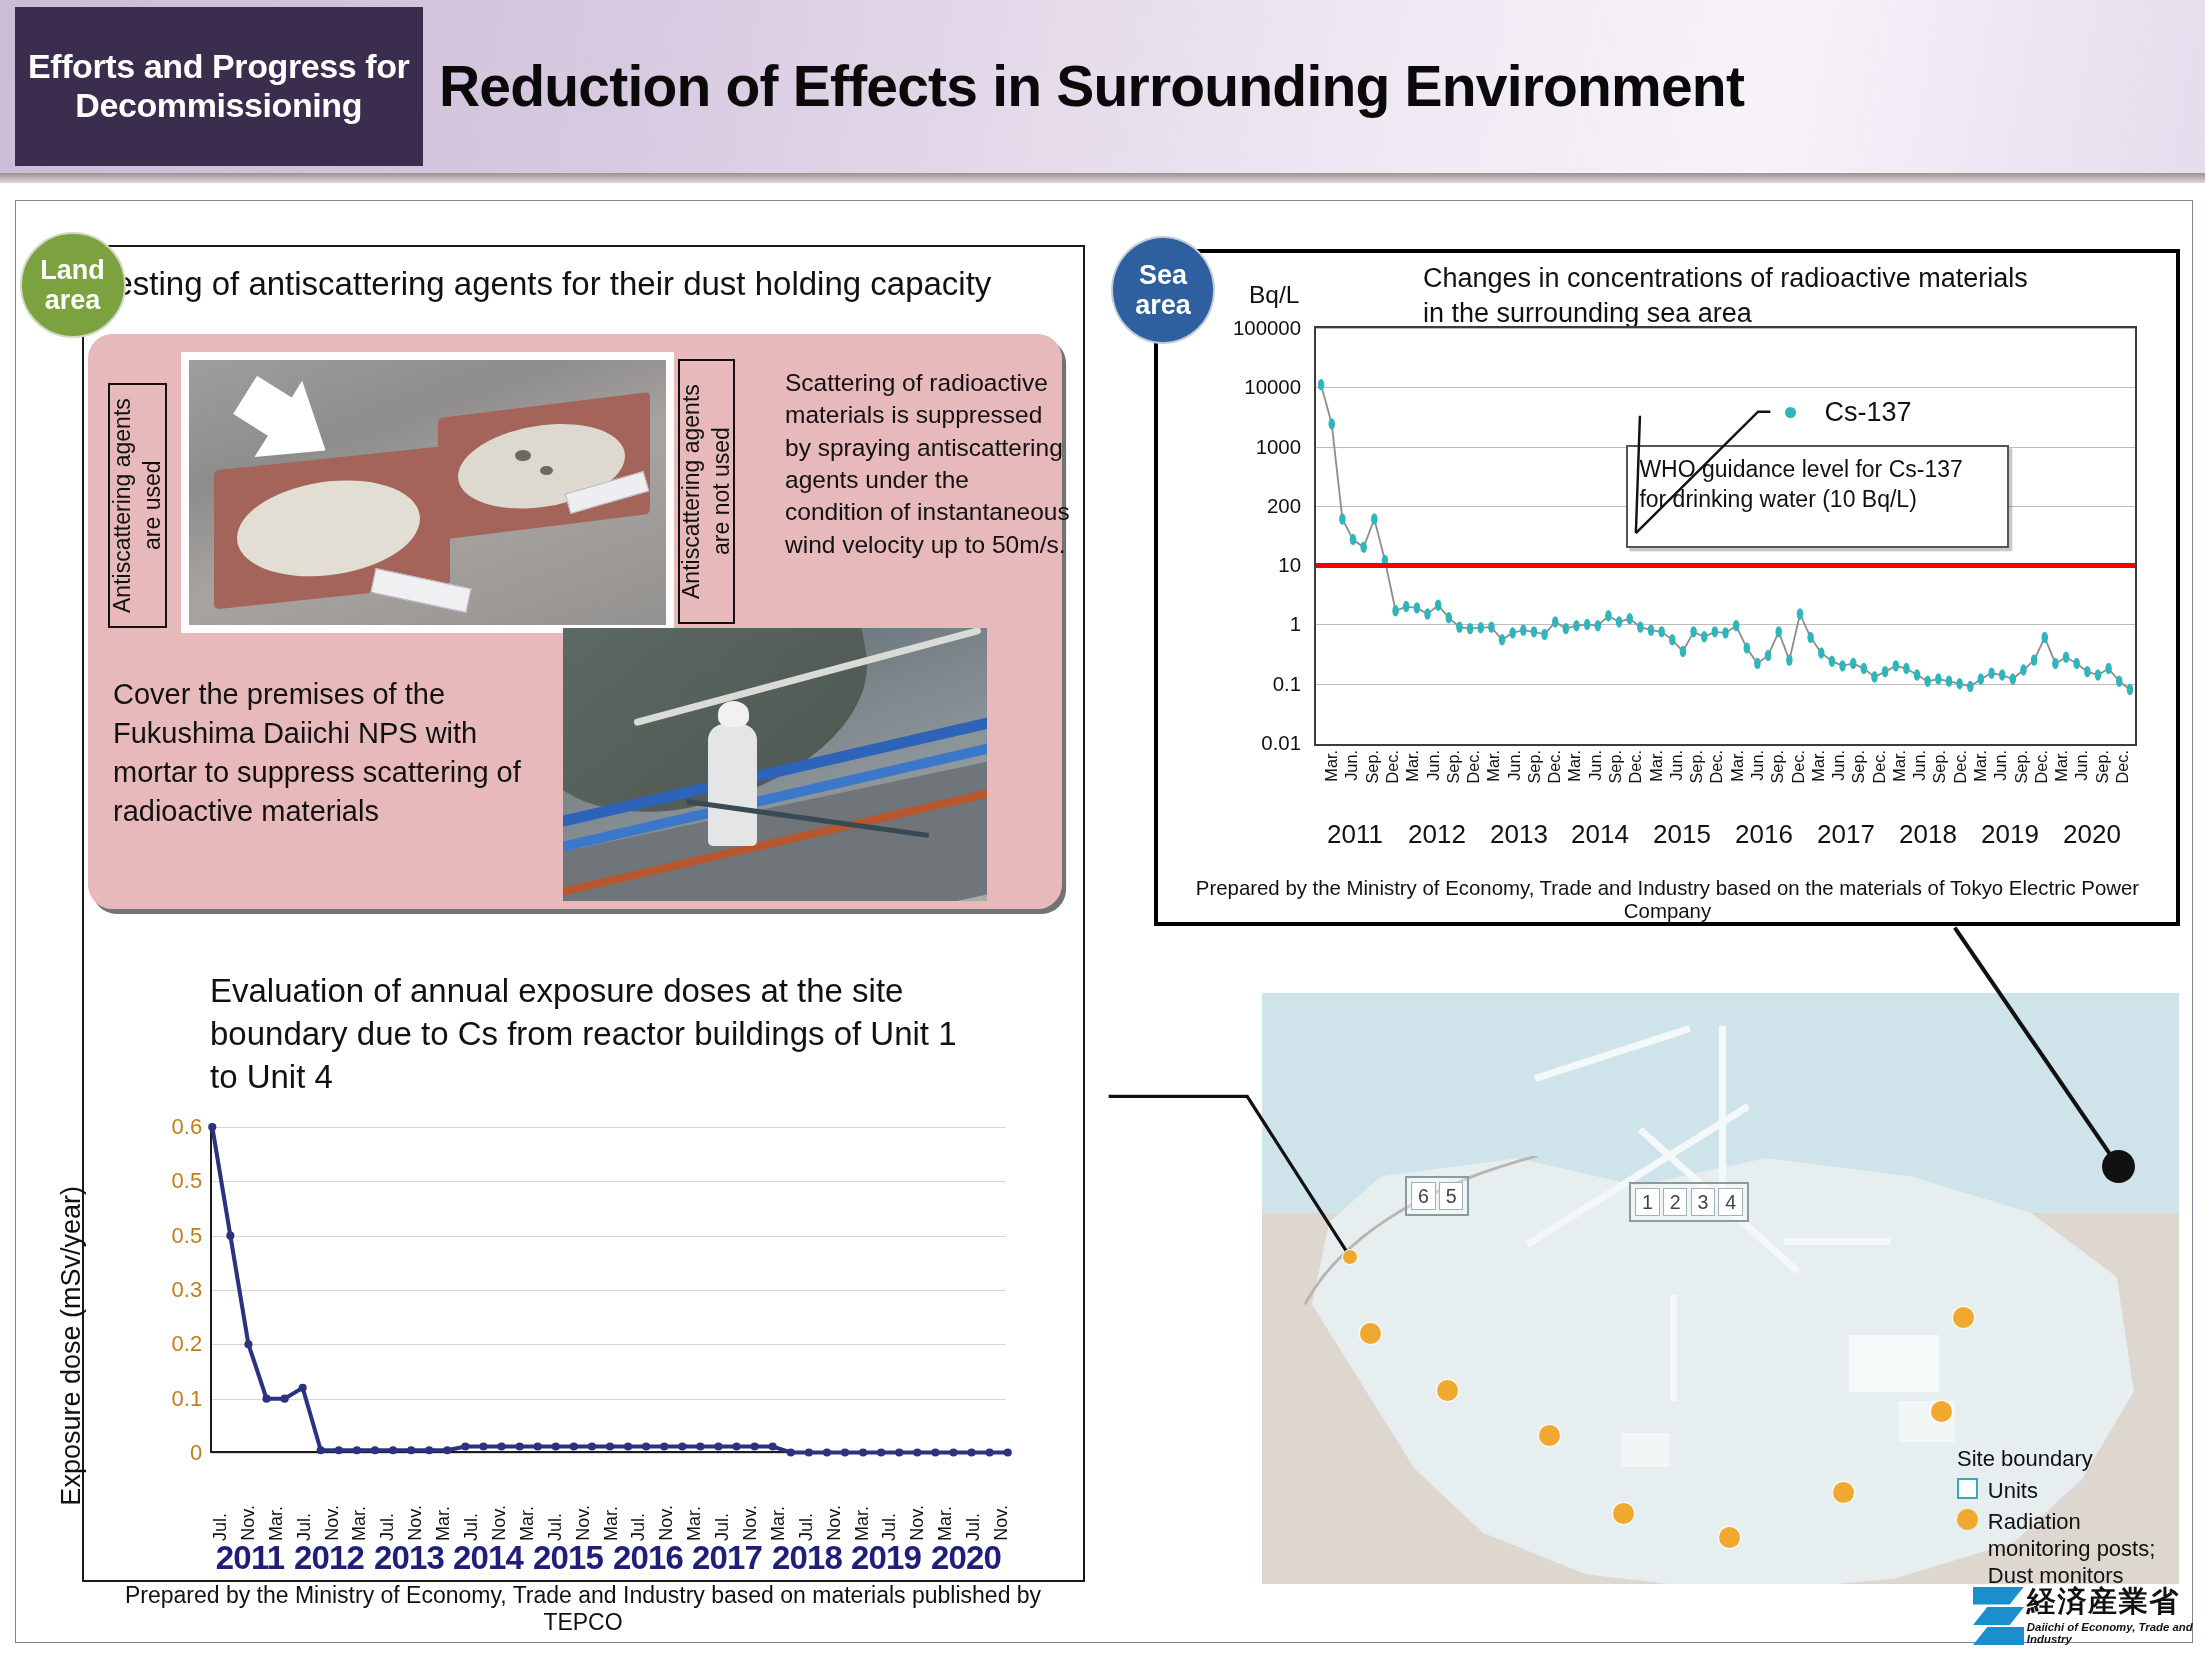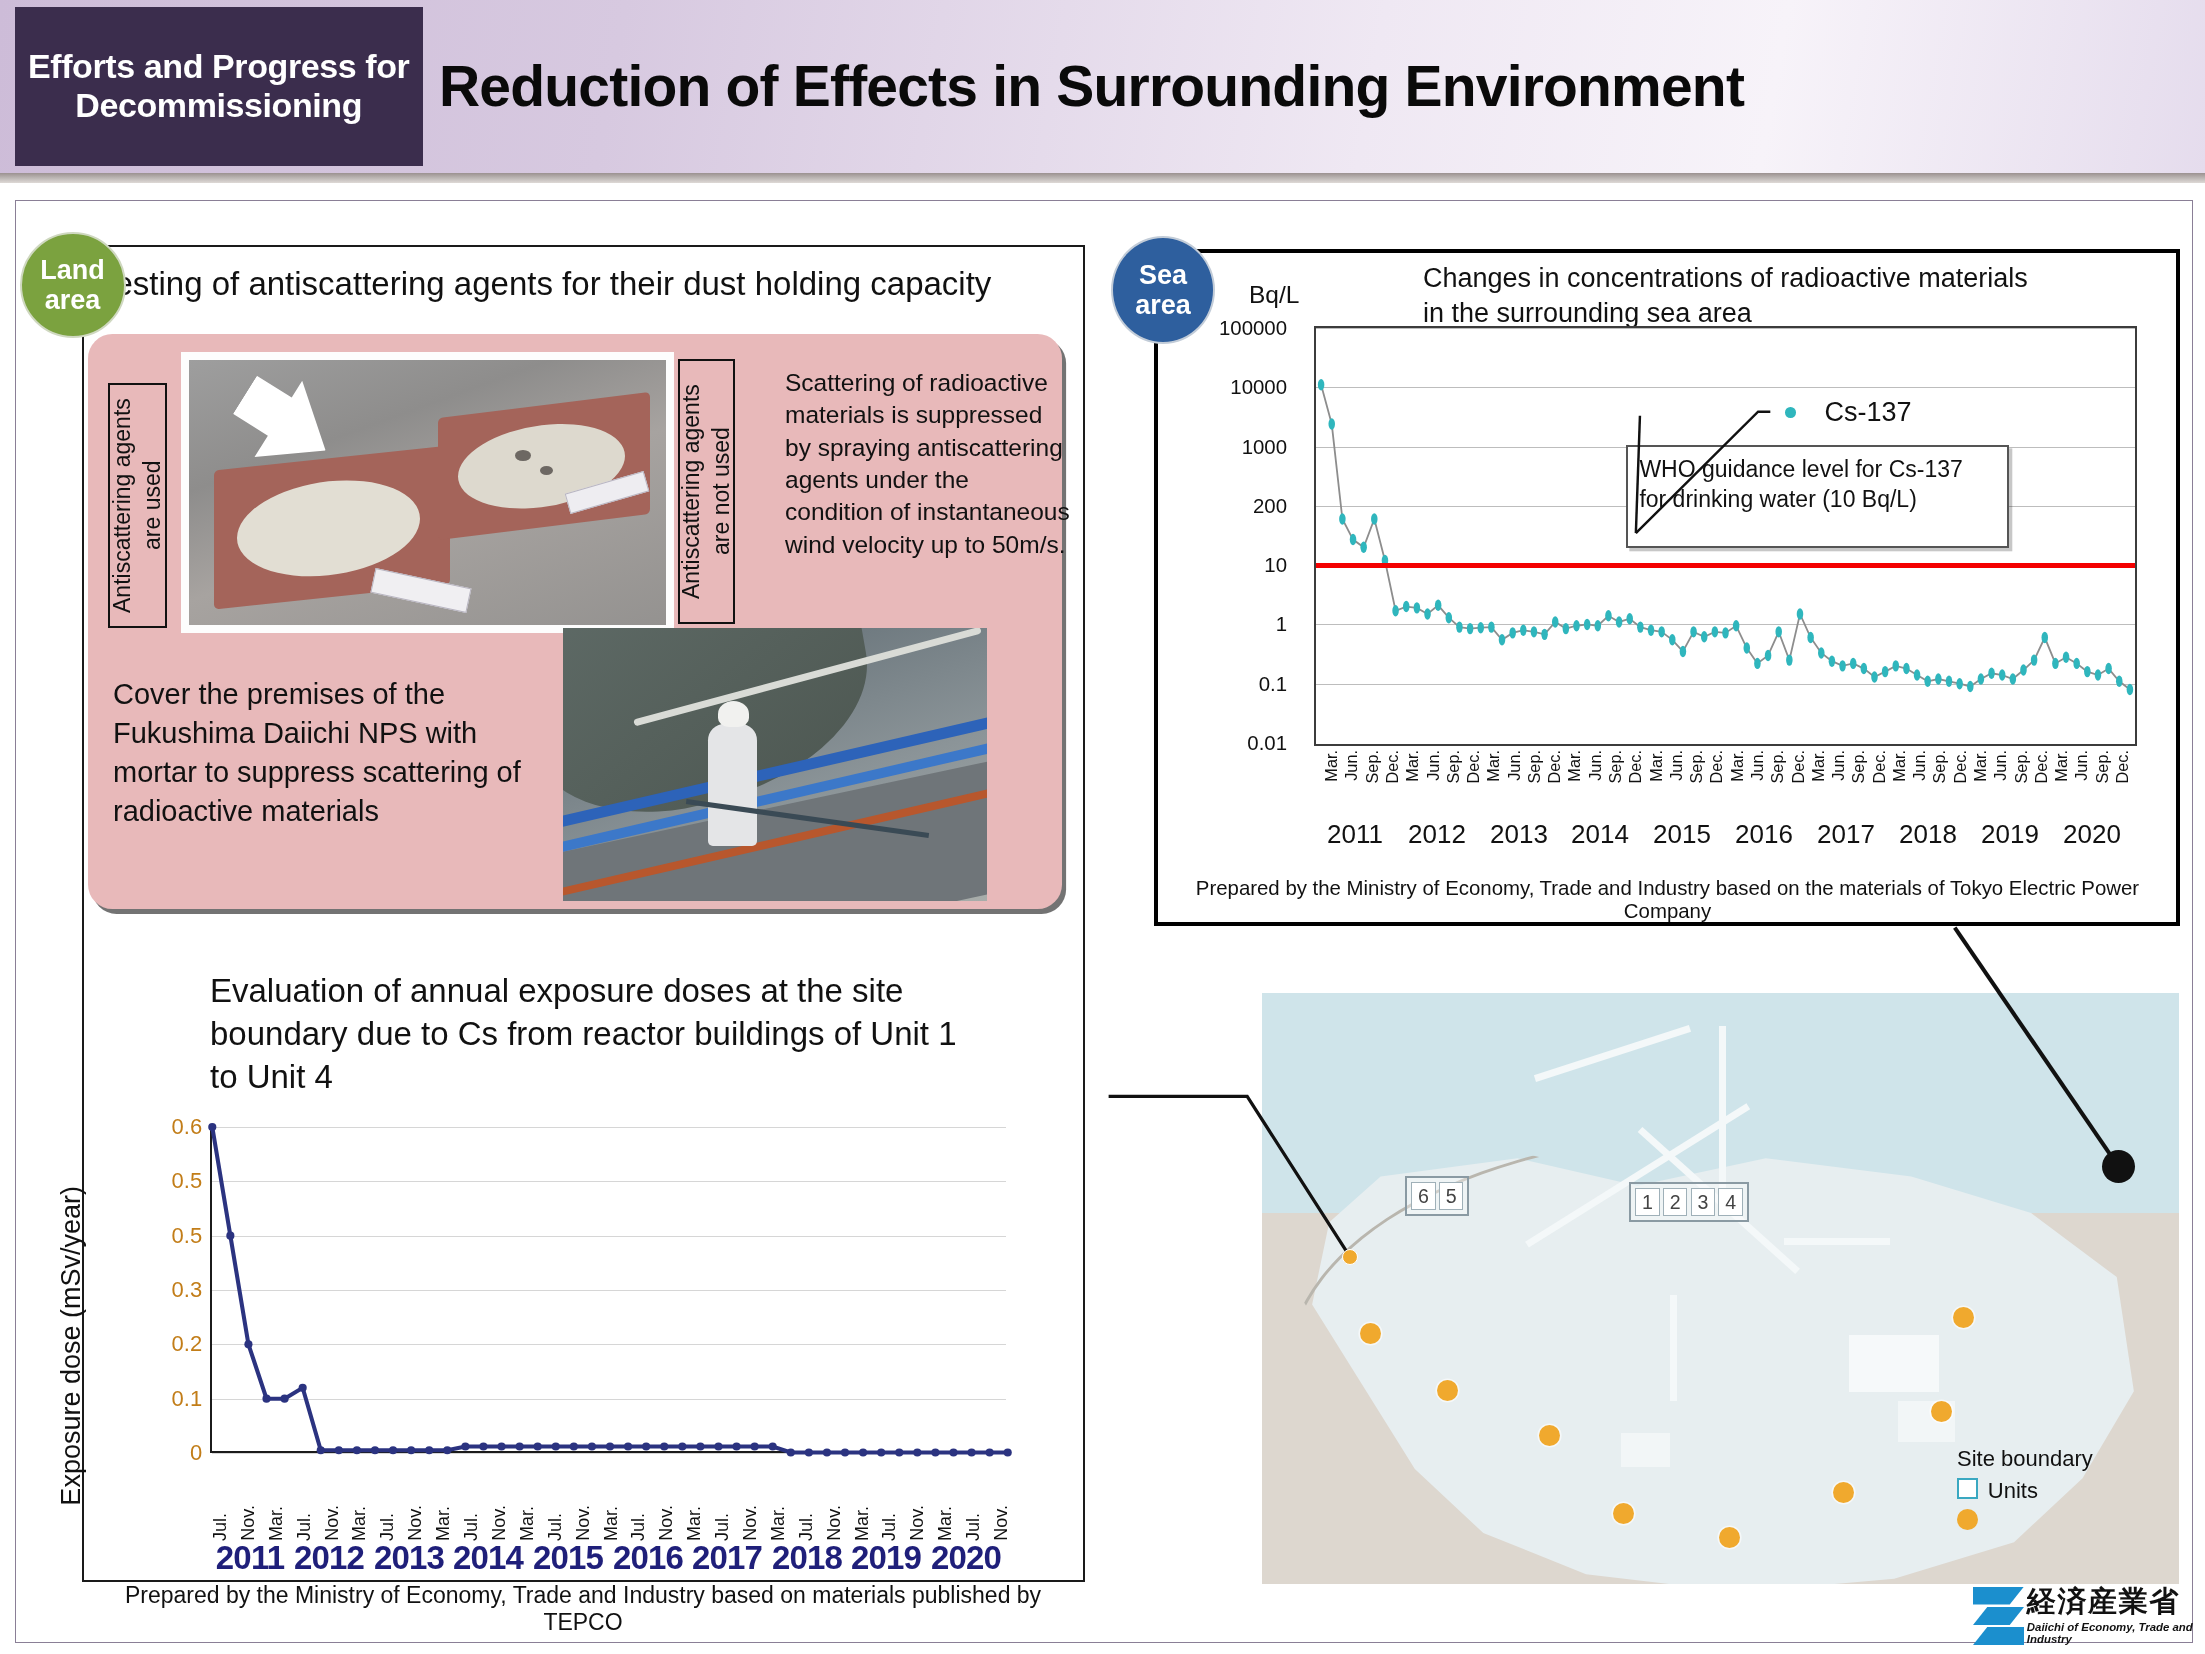--- a/index.html
+++ b/index.html
@@ -204,21 +204,21 @@
   }
   .sea-unit{
     position:absolute; left:1249px; top:281px; font-size:24.5px; color:#111;
   }
   .sea-plot{
     position:absolute; left:1314px; top:326px; width:823px; height:420px;
     border:2.4px solid #3c3c3c; background:#fff;
   }
   .sea-grid{ position:absolute; left:0; right:0; height:0.8px; background:#bdbdbd; }
   .sea-ytick{
-    position:absolute; right:100%; margin-right:29px; transform:translateY(-50%);
+    position:absolute; right:100%; margin-right:15px; transform:translateY(-50%);
     font-size:20.4px; color:#111; white-space:nowrap;
   }
   .who-line{
     position:absolute; left:0; right:0; height:4.9px; background:#f40000;
   }
   .legend-cs{
     position:absolute; left:1785px; top:397px; font-size:27px; color:#111;
     display:flex; align-items:center; gap:29px;
   }
   .legend-dot{ width:10.6px; height:10.6px; border-radius:50%; background:#2fb6bd; }
@@ -657,20 +657,21 @@
   </div>
 
   <div class="map-legend">
     <div>Site boundary</div>
     <div class="legend-row">
       <span class="legend-sq"></span>
       <span>Units</span>
     </div>
     <div class="legend-row">
       <span class="legend-cir"></span>
+      <span>Radiation monitoring posts; Dust monitors</span>
     </div>
   </div>
 
   <svg style="position:absolute;left:0;top:0;width:2205px;height:1654px;pointer-events:none;z-index:28" viewBox="0 0 2705 2029" width="2205" height="1654">
     <polyline points="2398,1138 2598,1430" fill="none" stroke="#111" stroke-width="5"></polyline>
     <polyline points="1360,1345 1530,1345 1655,1540" fill="none" stroke="#111" stroke-width="4"></polyline>
   </svg>
   <div class="leader-dot" style="left:2102px;top:1150px;"></div>
   <div class="leader-dot-small" style="left:1342px;top:1249px;"></div>
 

